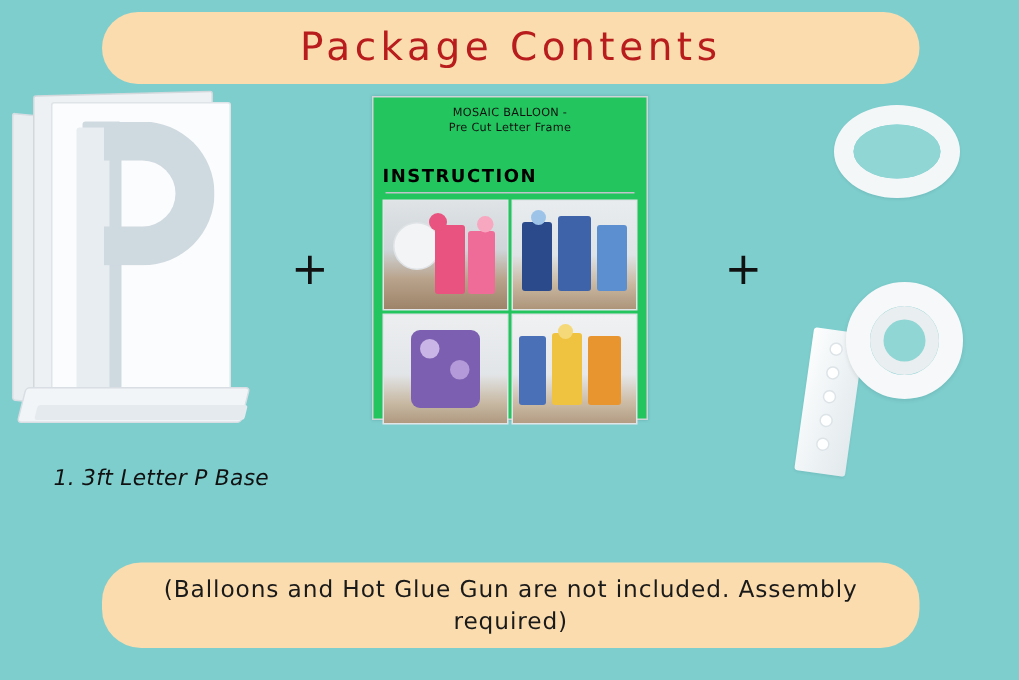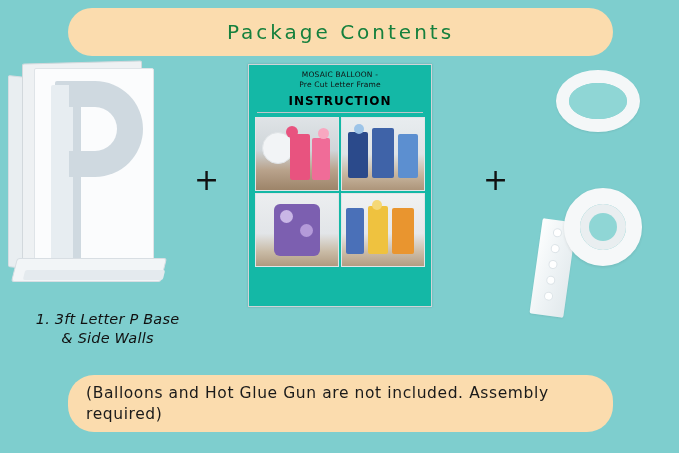--- a/index.html
+++ b/index.html
@@ -28,39 +28,40 @@
     top: 8px;
     width: 545px;
     height: 48px;
     background: #fbdcae;
     border-radius: 24px;
     display: flex;
     align-items: center;
     justify-content: center;
   }
   .title-text {
-    font-size: 20px;
+    font-size: 26px;
     letter-spacing: 3px;
-    color: #15803d;
+    color: #b91c1c;
     font-family: "DejaVu Sans", sans-serif;
     white-space: nowrap;
   }
 
   
   .footer-banner {
     position: absolute;
     left: 68px;
     top: 375px;
     width: 545px;
     height: 57px;
     background: #fbdcae;
     border-radius: 26px;
     display: flex;
     align-items: center;
     justify-content: center;
+    text-align: center;
   }
   .footer-text {
     font-size: 15.5px;
     line-height: 21px;
     letter-spacing: 0.6px;
     color: #1a1a1a;
     padding: 0 18px;
   }
 
   
@@ -167,40 +168,40 @@
     border-radius: 2px;
     transform: skewY(6deg);
   }
 
   
   .item2 {
     position: absolute;
     left: 248px;
     top: 64px;
     width: 184px;
-    height: 243px;
-    background: #14b8a6;
+    height: 216px;
+    background: #22c55e;
     border: 1px solid #cfd4d8;
     box-shadow: 0 0 2px rgba(0,0,0,0.18);
     box-sizing: border-box;
     padding: 5px 6px 5px 6px;
   }
   .book-head {
     text-align: center;
     color: #111;
     font-size: 7.5px;
     line-height: 10px;
     letter-spacing: 0.2px;
   }
   .book-title {
-    text-align: center;
+    text-align: left;
     font-size: 12px;
     font-weight: bold;
     letter-spacing: 1px;
-    margin-top: 4px;
+    margin-top: 20px;
     color: #000;
   }
   .book-rule {
     height: 1px;
     background: #bfc5ca;
     margin: 4px 2px 4px 2px;
   }
   .photo-grid {
     display: grid;
     grid-template-columns: 1fr 1fr;
@@ -361,21 +362,20 @@
       <div class="dot" style="left:12px; top:56px;"></div>
       <div class="dot" style="left:12px; top:72px;"></div>
     </div>
     <div class="roll-bottom"></div>
     <div class="roll-bottom-inner"></div>
     <div class="roll-bottom-core"></div>
   </div>
 
   <div class="caption cap-1">
     <div>1. 3ft Letter P Base</div>
-    <div>&amp; Side Walls</div>
   </div>
   <div class="caption cap-3">
   </div>
 
   <div class="footer-banner">
     <div class="footer-text">(Balloons and Hot Glue Gun are not included. Assembly required)</div>
   </div>
 
 </div>
 

